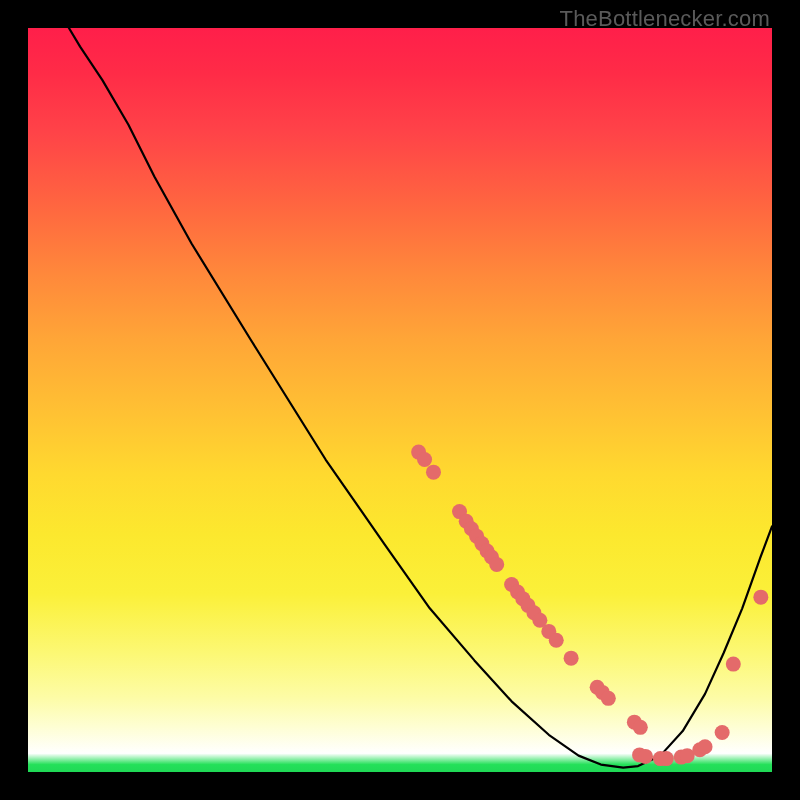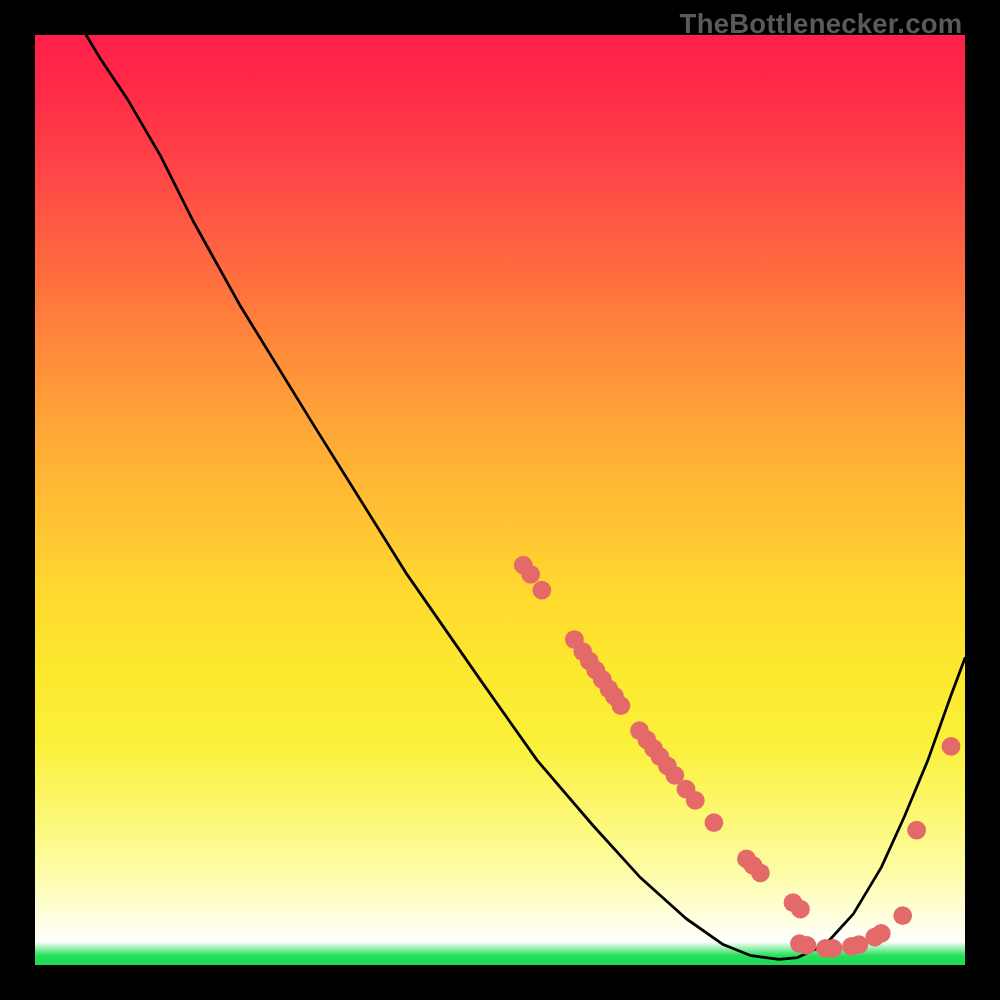--- a/index.html
+++ b/index.html
@@ -36,21 +36,20 @@
     );
   }
   .attribution {
     position: absolute;
     top: 6px;
     right: 30px;
     font-family: Arial, Helvetica, sans-serif;
     font-size: 22px;
     color: #5a5a5a;
     letter-spacing: 0.2px;
-    font-weight: bold;
   }
   svg.overlay {
     position: absolute;
     left: 0;
     top: 0;
   }
   .curve {
     fill: none;
     stroke: #000000;
     stroke-width: 2.2;

